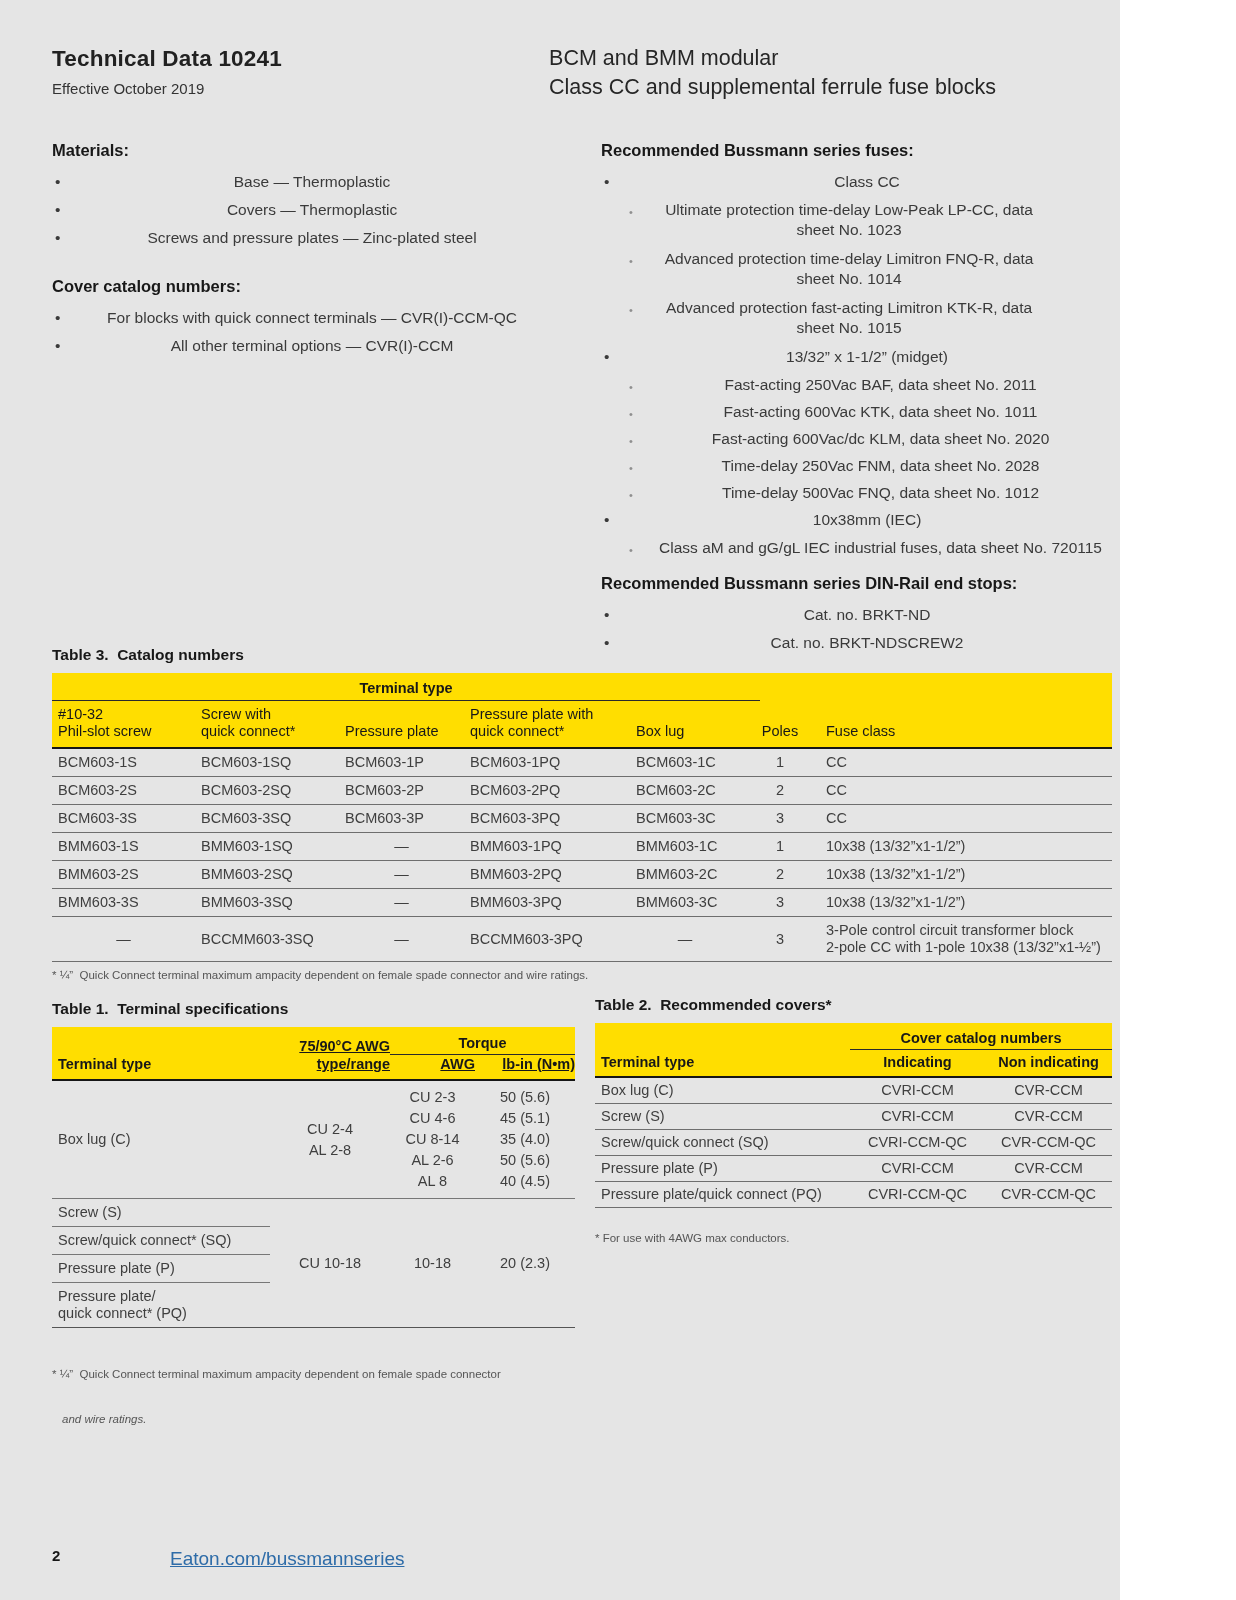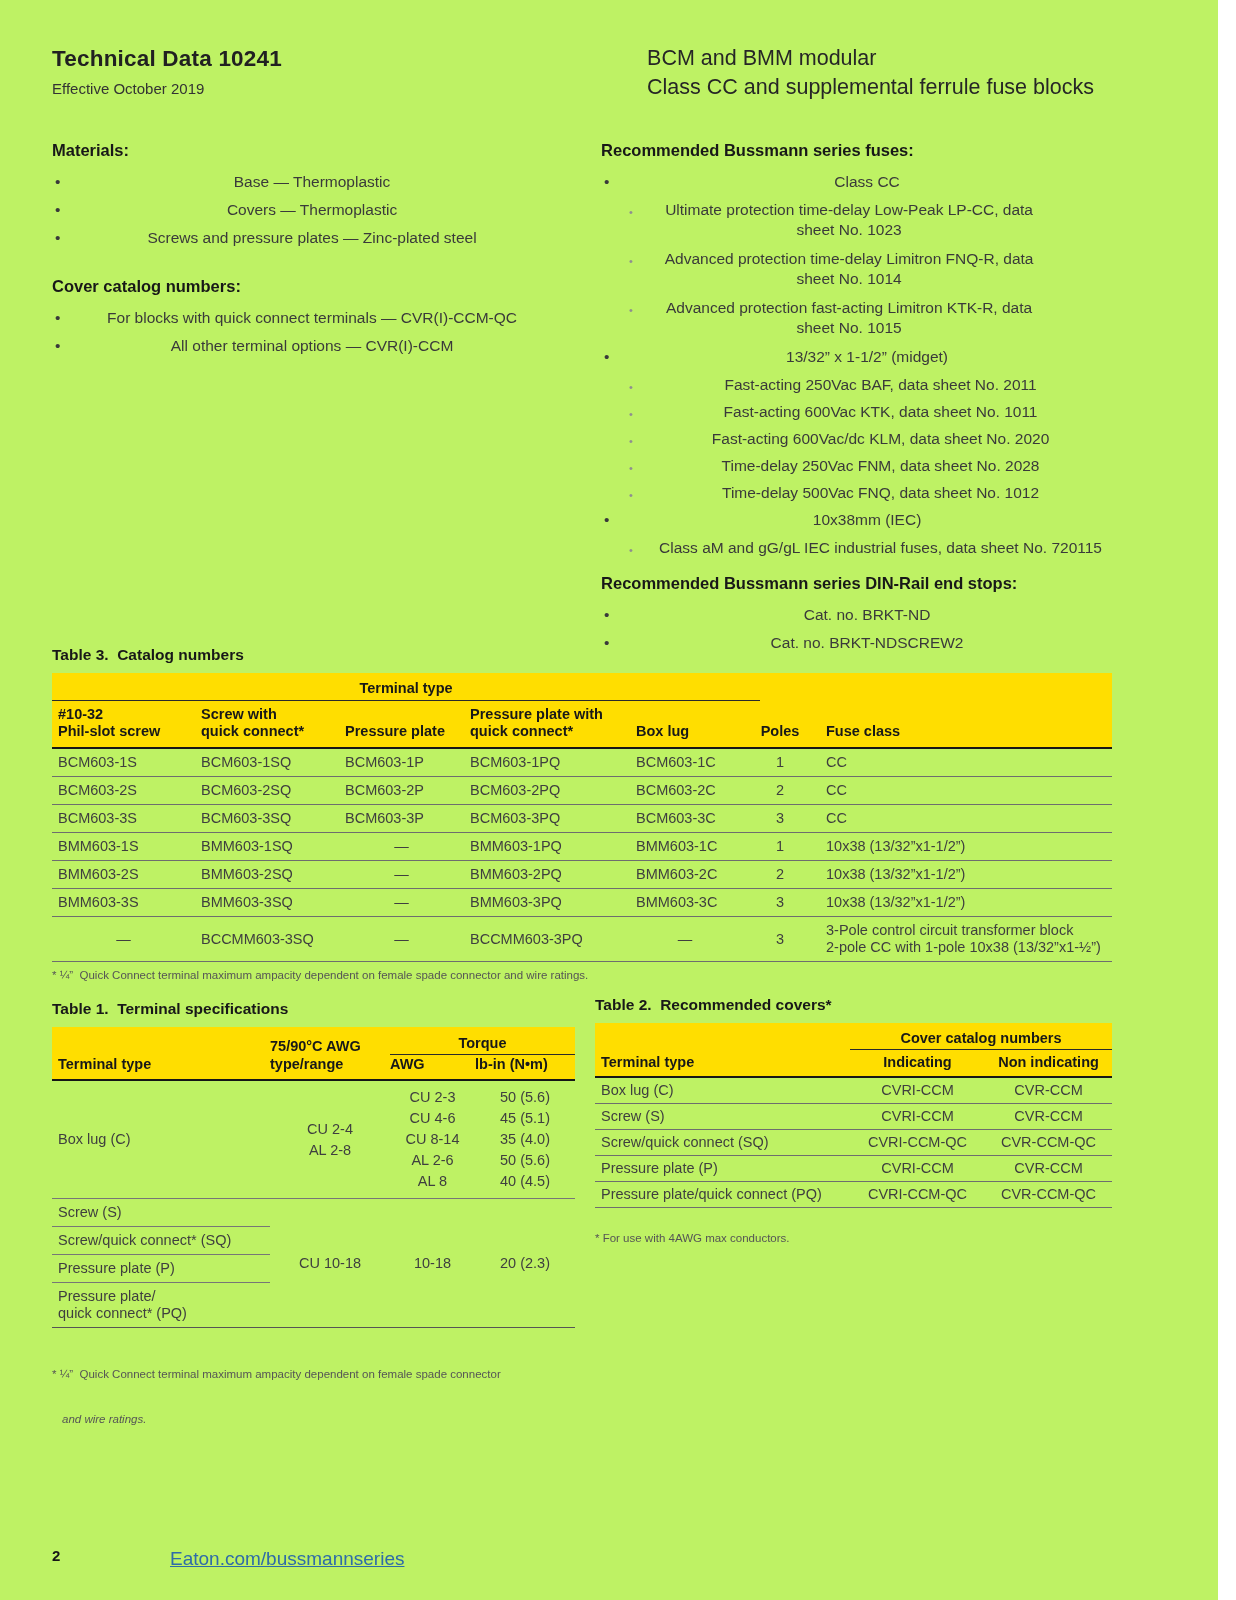--- a/index.html
+++ b/index.html
@@ -1,17 +1,17 @@
 <!DOCTYPE html>
 <html><head>
 <meta charset="utf-8">
 <style>
   html,body { margin:0; padding:0; background:#ffffff; }
   .page {
-    position:relative; width:1218px; height:1600px; background:#bef264;
+    position:relative; width:1120px; height:1600px; background:#e5e5e5;
     font-family:"Liberation Sans","DejaVu Sans",sans-serif; color:#3a3a3a;
     overflow:hidden;
   }
   
   .hdr-left { position:absolute; left:52px; top:46px; }
   .doc-title { font-size:22.5px; font-weight:700; color:#212121; letter-spacing:0.2px; }
   .doc-effective { margin-top:8px; font-size:15px; color:#333; }
   .hdr-right { position:absolute; right:124px; top:44px; font-size:21.5px; color:#262626; line-height:29px; }
 
   
@@ -31,35 +31,35 @@
   .tbl-title { font-size:15.5px; font-weight:700; color:#181818; margin:0 0 9px 0; white-space:pre-wrap; }
   .yellow { background:#FFDE00; }
   .fnote { font-size:11.5px; color:#555; line-height:15px; }
 
   
   .t3 { position:absolute; left:52px; top:646px; width:1060px; }
   .t3-grid { display:grid; grid-template-columns:143px 144px 125px 166px 110px 80px 292px; }
   .t3-span-row { display:grid; grid-template-columns:708px 352px; padding-top:5px; }
   .t3-span-cell { text-align:center; font-size:14.5px; font-weight:700; color:#181818; padding:2px 0 4px 0; border-bottom:1.5px solid #2a2a2a; }
   .t3-head-row { align-items:end; padding:5px 0 7px 0; }
-  .t3-hc { font-size:14.5px; font-weight:700; line-height:17px; color:#181818; padding-left:6px; }
+  .t3-hc { font-size:14.5px; font-weight:400; line-height:17px; color:#181818; padding-left:6px; }
   .t3-hc.ctr { text-align:center; padding-left:0; }
   .t3-headwrap { border-bottom:2.5px solid #161616; }
   .t3-row { border-bottom:1px solid #6e6e6e; align-items:center; }
   .t3-cell { font-size:14.5px; color:#3f3f3f; padding:5px 0 5px 6px; line-height:17px; }
   .t3-cell.ctr { text-align:center; padding-left:0; }
   .t3-fn { margin-top:6px; white-space:pre-wrap; }
 
   
   .t1 { position:absolute; left:52px; top:1000px; width:523px; }
   .t1-cols { display:grid; grid-template-columns:218px 120px 85px 100px; }
   .t1-headwrap { border-bottom:2.5px solid #161616; padding:7px 0 6px 0; }
   .t1-h1 { align-items:end; }
   .t1-hc { font-size:14.5px; font-weight:700; color:#181818; line-height:18px; }
-  .t1-hc.ctr { text-align:left; }
+  .t1-hc.ctr { text-align:right;text-decoration:underline; }
   .t1-hc.padl { padding-left:6px; }
   .t1-torque { grid-column:3 / span 2; text-align:center; border-bottom:1.2px solid #2a2a2a; padding-bottom:2px; }
   .t1-boxrow { border-bottom:1px solid #777; padding:6px 0; align-items:center; }
   .t1-cell { font-size:14.5px; color:#3f3f3f; line-height:21px; }
   .t1-cell.ctr { text-align:center; }
   .t1-cell.padl { padding-left:6px; }
   .t1-group { display:grid; grid-template-columns:218px 305px; border-bottom:1px solid #555; }
   .t1-glabels { display:flex; flex-direction:column; }
   .t1-glab { font-size:14.5px; color:#3f3f3f; padding:5px 0 5px 6px; line-height:17px; border-bottom:1px solid #777; }
   .t1-glab.last { border-bottom:none; }

